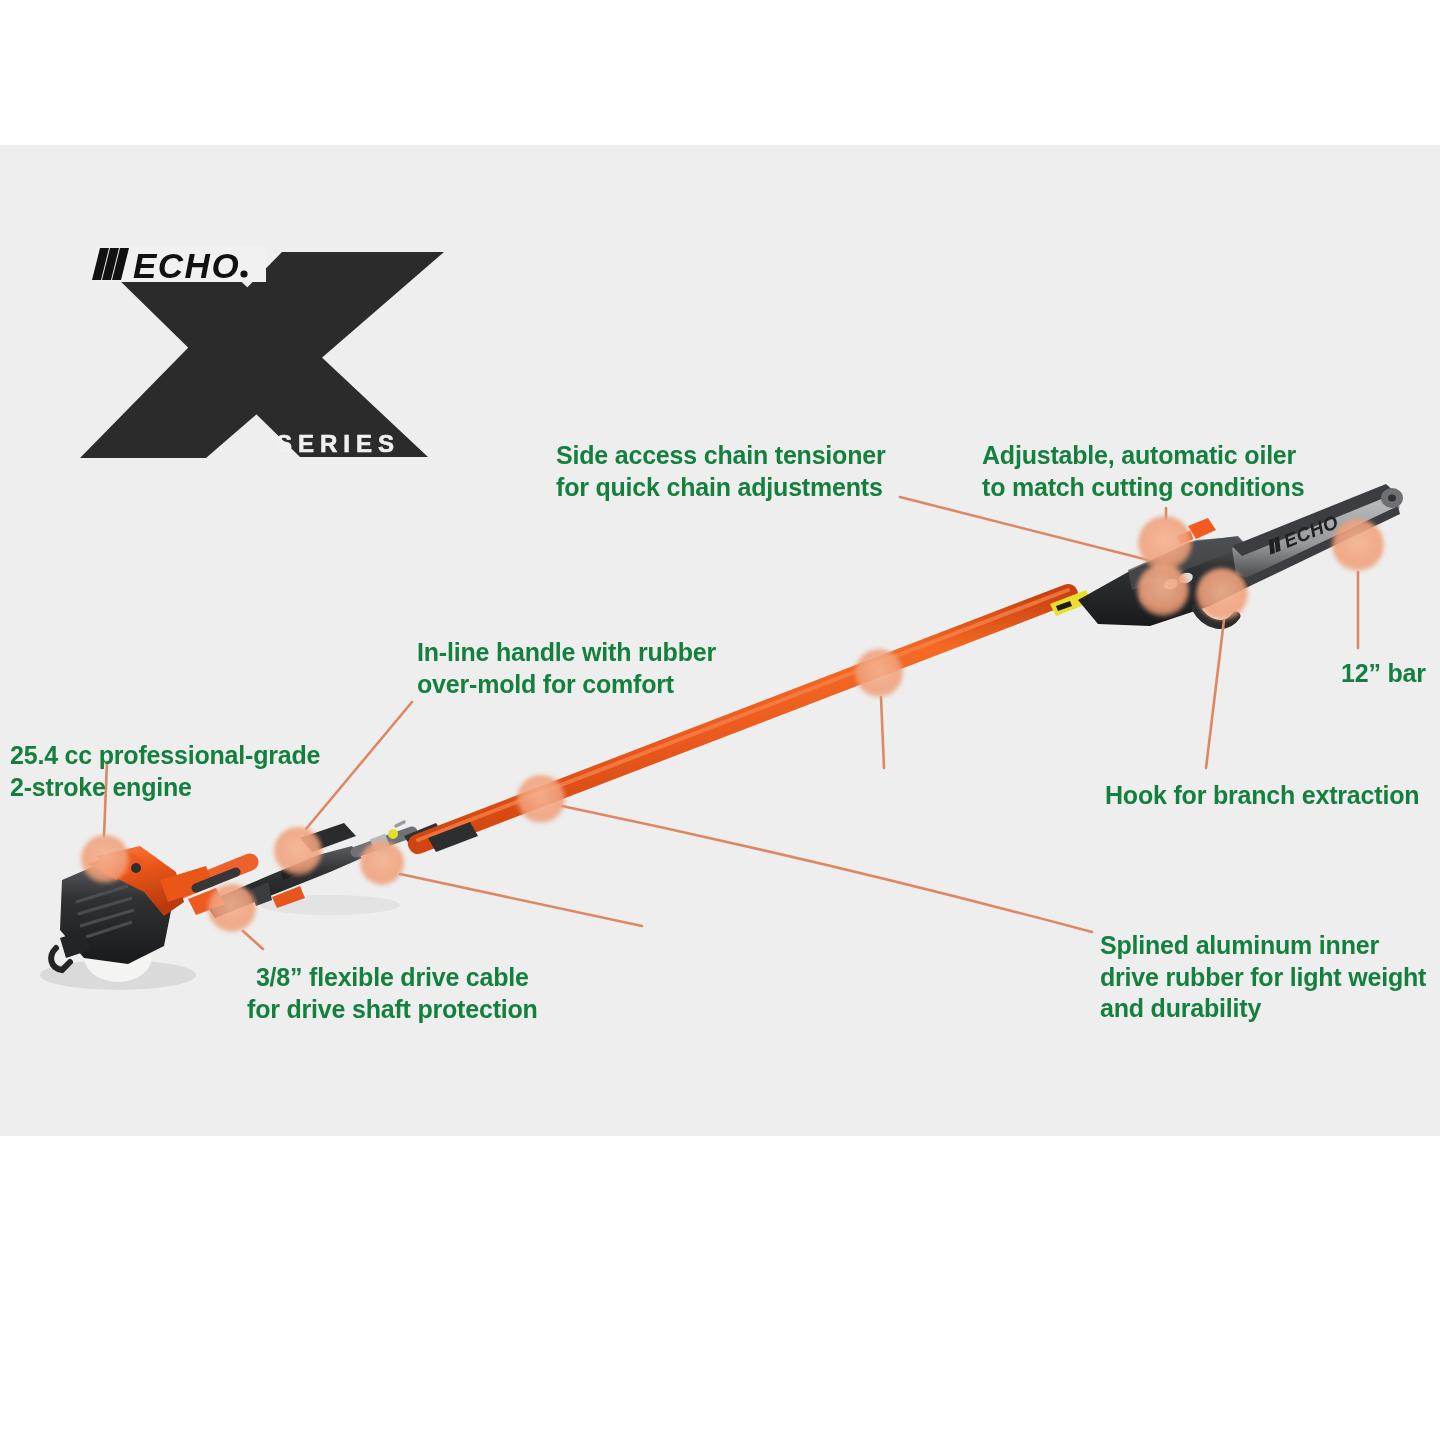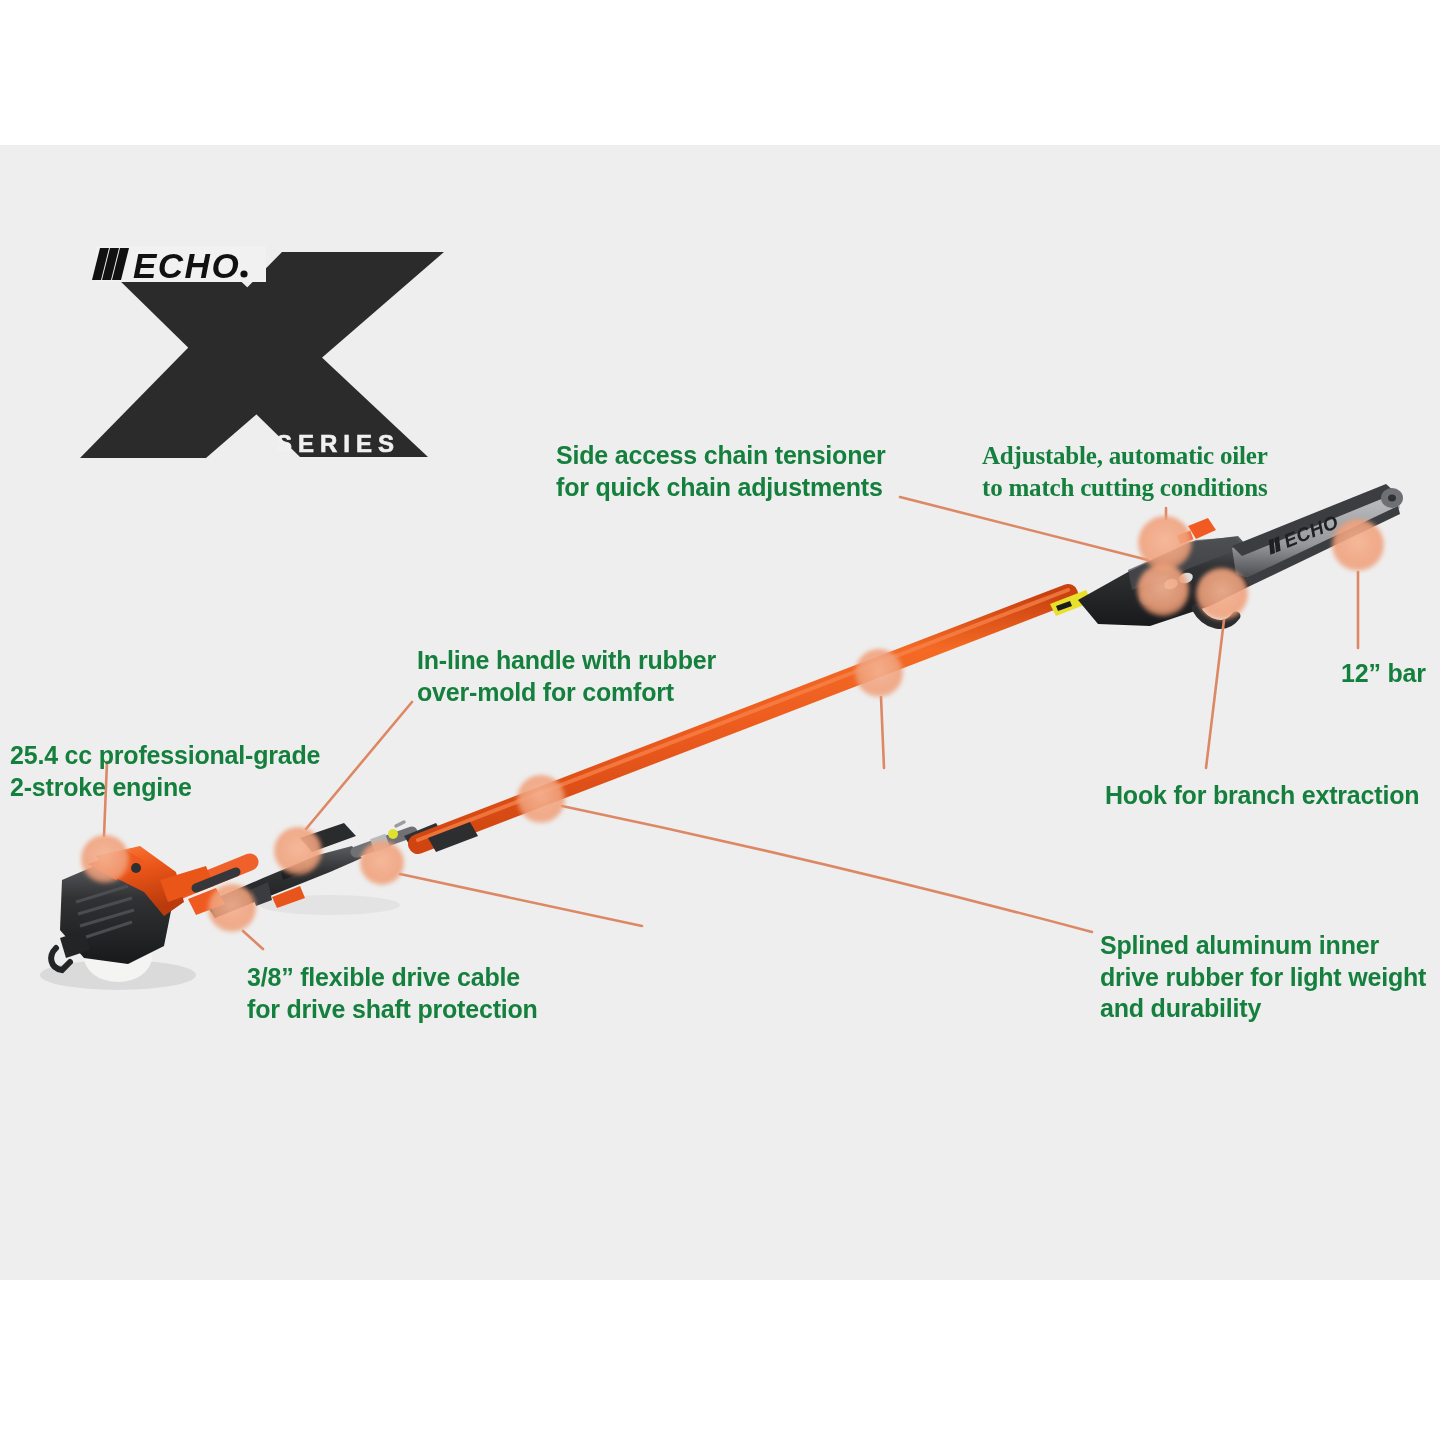--- a/index.html
+++ b/index.html
@@ -7,21 +7,21 @@
     margin: 0;
     padding: 0;
     background: #ffffff;
   }
   body {
     font-family: "Liberation Sans", sans-serif;
   }
   #stage {
     position: relative;
     width: 1440px;
-    height: 1280px;
+    height: 1136px;
     background: #ffffff;
     overflow: hidden;
   }
   
   #content-band {
     position: absolute;
     left: 0;
     top: 145px;
     width: 1440px;
     height: 1138px;
@@ -250,35 +250,35 @@
       <circle cx="382" cy="863" r="22" fill="url(#markerGrad)"></circle>
       <circle cx="232" cy="908" r="24" fill="url(#markerGrad)"></circle>
       <circle cx="105" cy="859" r="24" fill="url(#markerGrad)"></circle>
       <circle cx="541" cy="799" r="24" fill="url(#markerGrad)"></circle>
     </g>
   </svg>
 
   <div class="callout-label" style="left:556px; top:440px;">Side access chain tensioner
 for quick chain adjustments</div>
 
-  <div class="callout-label" style="left:982px; top:440px;font-family:Liberation Serif, serif;">Adjustable, automatic oiler
+  <div class="callout-label" style="left:982px; top:440px;">Adjustable, automatic oiler
 to match cutting conditions</div>
 
   <div class="callout-label" style="left:1341px; top:658px;">12” bar</div>
 
-  <div class="callout-label" style="left:417px; top:637px;margin-top:8px;">In-line handle with rubber
+  <div class="callout-label" style="left:417px; top:637px;">In-line handle with rubber
 over-mold for comfort</div>
 
   <div class="callout-label" style="left:10px; top:740px;">25.4 cc professional-grade
 2-stroke engine</div>
 
 
   <div class="callout-label" style="left:1105px; top:780px;">Hook for branch extraction</div>
 
-  <div class="callout-label" style="left:247px; top:962px;">3/8” flexible drive cable
+  <div class="callout-label" style="left:247px; top:962px;text-align:center;">3/8” flexible drive cable
 for drive shaft protection</div>
 
 
   <div class="callout-label" style="left:1100px; top:930px;">Splined aluminum inner
 drive rubber for light weight
 and durability</div>
 
 </div>
 
 </body></html>

